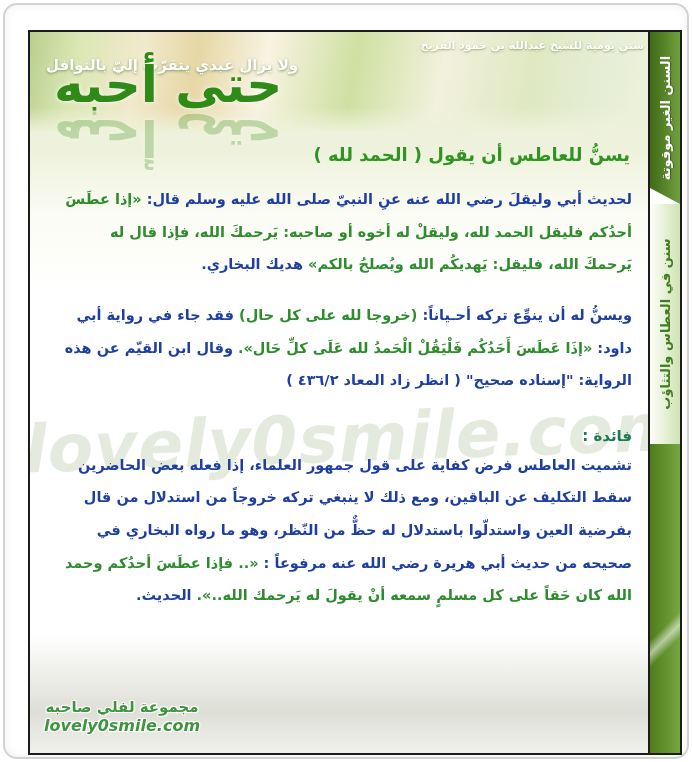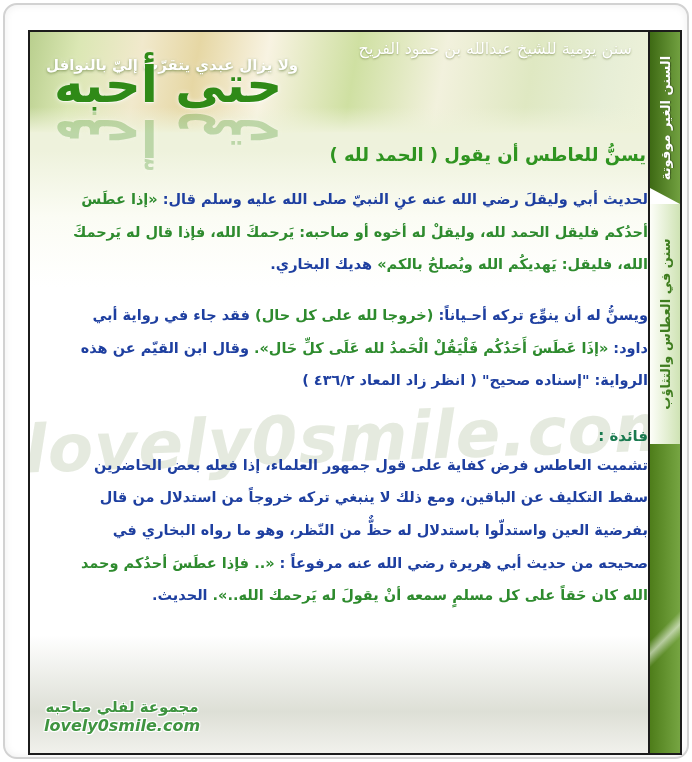--- a/index.html
+++ b/index.html
@@ -10,34 +10,34 @@
   .main{position:absolute;left:28px;top:30px;width:654px;height:725px;
     border:2px solid #1c1c1c;display:flex;box-sizing:border-box;background:#fff;}
   
   .content{position:relative;flex:1;overflow:hidden;
     background:linear-gradient(180deg,#eef2da 0px,#eef2dc 118px,#fbfcf4 185px,#ffffff 255px);}
   .banner{position:relative;height:100px;
     background:linear-gradient(100deg,#b9cf8e 0%,#dbe7b4 8%,#f1e9cc 18%,#e6d7a4 27%,
       #f8f3e2 38%,#cfe0a2 52%,#f2f1dd 66%,#dfe8c2 80%,#e7eed6 92%,#eef2da 100%);}
   .banner:after{content:"";position:absolute;left:0;right:0;bottom:-1px;height:26px;
     background:linear-gradient(180deg,rgba(238,242,218,0),#eef2da);}
-  .banner-series{position:absolute;top:7px;right:16px;color:#ffffff;font-size:16px;
-    font-weight:normal;direction:rtl;text-shadow:0 1px 2px rgba(90,110,40,.55);}
+  .banner-series{position:absolute;top:7px;right:4px;color:#ffffff;font-size:11px;
+    font-weight:bold;direction:rtl;text-shadow:0 1px 2px rgba(90,110,40,.55);}
   .banner-quote{position:absolute;top:24px;left:16px;color:#ffffff;font-size:15px;
     font-weight:bold;direction:rtl;text-shadow:0 1px 3px rgba(80,110,30,.7),0 0 6px rgba(255,255,255,.5);}
   .callig-wrap{position:absolute;top:28px;left:24px;z-index:3;text-align:right;line-height:1;}
   .callig{font-size:50px;font-weight:bold;color:#2f8a17;direction:rtl;
     text-shadow:0 0 5px rgba(255,255,255,.85),0 1px 0 rgba(255,255,255,.6);}
   .callig.reflect{transform:scaleY(-1);opacity:.26;margin-top:2px;filter:blur(.6px);}
   
   .watermark{position:absolute;top:368px;left:-6px;z-index:0;font-size:66px;font-weight:bold;
     font-style:italic;color:rgba(190,202,174,.40);white-space:nowrap;transform:rotate(-2deg);
     letter-spacing:1px;font-family:"DejaVu Sans",sans-serif;}
   
-  .flow{position:relative;z-index:1;padding:4px 0 0 28px;direction:rtl;text-align:right;}
+  .flow{position:relative;z-index:1;padding:4px 16px 0 28px;direction:rtl;text-align:right;}
   .sec-title{margin:8px 2px 0;font-size:18px;font-weight:bold;color:#2f9420;}
   .para{margin:18px 0 0;font-size:14.5px;font-weight:bold;line-height:2.25;color:#1e3fa0;}
   .para .g{color:#2e8b2e;}
   .faida{margin:30px 0 0;font-size:15px;font-weight:bold;color:#1a7a50;text-align:right;}
   .para.after-faida{margin-top:4px;}
   
   .bottom-fade{position:absolute;left:0;right:0;bottom:0;height:118px;z-index:0;
     background:linear-gradient(180deg,rgba(226,227,221,0) 0%,#dddfd6 65%,#f1f1ec 100%);}
   .footer{position:absolute;left:14px;bottom:18px;z-index:2;text-align:center;
     font-weight:bold;color:#3f9440;direction:rtl;

